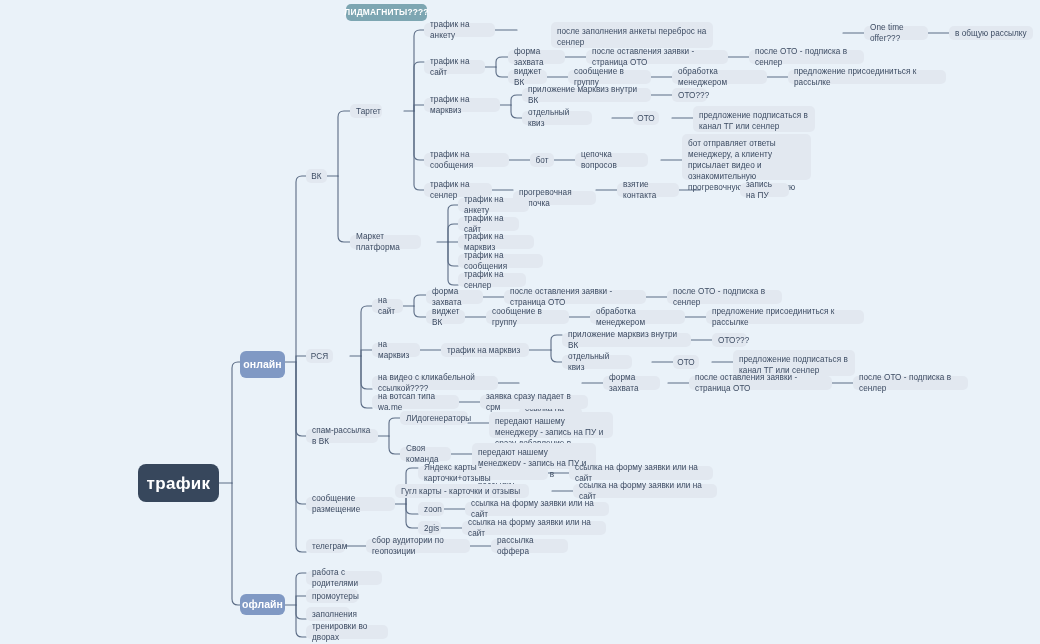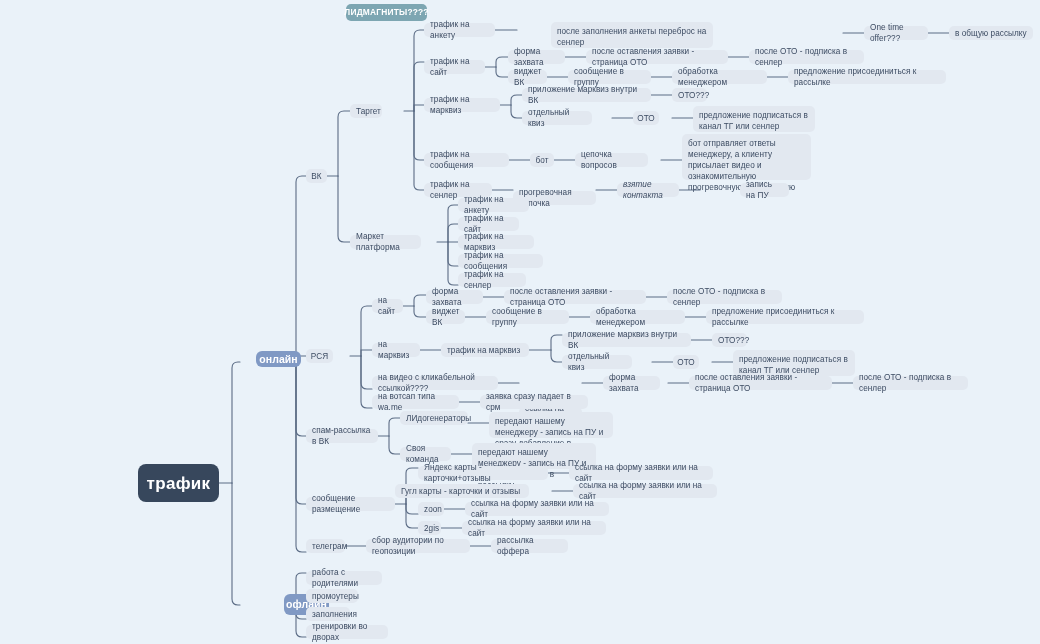--- a/index.html
+++ b/index.html
@@ -177,22 +177,22 @@
       <path d="M296 605 V596 H306"></path>
       <path d="M296 605 V614 Q296 619 302 619 H306"></path>
       <path d="M296 605 V631 Q296 637 302 637 H306"></path>
     </g>
   </svg>
 
   <div class="node lvl-root" style="left:138px;top:464px;width:81px;height:38px;">трафик</div>
 
   <div class="node tag" style="left:346px;top:4px;width:81px;height:17px;">ЛИДМАГНИТЫ????</div>
 
-  <div class="node branch" style="left:240px;top:351px;width:45px;height:16px;margin-left:16px;">онлайн</div>
-  <div class="node branch" style="left:240px;top:594px;width:45px;height:21px;margin-left:44px;">офлайн</div>
+  <div class="node branch" style="left:240px;top:351px;width:45px;height:27px;">онлайн</div>
+  <div class="node branch" style="left:240px;top:594px;width:45px;height:21px;">офлайн</div>
 
   <div class="node" style="left:306px;top:169px;width:21px;height:14px;justify-content:center;">ВК</div>
   <div class="node" style="left:306px;top:349px;width:27px;height:14px;justify-content:center;">РСЯ</div>
   <div class="node" style="left:306px;top:429px;width:72px;height:14px;">спам-рассылка в ВК</div>
   <div class="node" style="left:306px;top:497px;width:89px;height:14px;">сообщение размещение</div>
   <div class="node" style="left:306px;top:539px;width:39px;height:14px;">телеграм</div>
 
   <div class="node" style="left:350px;top:104px;width:32px;height:14px;">Таргет</div>
   <div class="node" style="left:350px;top:235px;width:71px;height:14px;">Маркет платформа</div>
 
@@ -217,21 +217,21 @@
   <div class="node" style="left:633px;top:111px;width:26px;height:14px;justify-content:center;">ОТО</div>
   <div class="node wrap" style="left:693px;top:106px;width:122px;height:26px;">предложение подписаться в канал ТГ или сенлер</div>
 
   <div class="node" style="left:424px;top:153px;width:85px;height:14px;">трафик на сообщения</div>
   <div class="node" style="left:530px;top:153px;width:24px;height:14px;justify-content:center;">бот</div>
   <div class="node" style="left:575px;top:153px;width:73px;height:14px;">цепочка вопросов</div>
   <div class="node wrap" style="left:682px;top:134px;width:129px;height:46px;">бот отправляет ответы менеджеру, а клиенту присылает видео и ознакомительную прогревочную информацию</div>
 
   <div class="node" style="left:424px;top:183px;width:68px;height:14px;">трафик на сенлер</div>
   <div class="node" style="left:513px;top:191px;width:83px;height:14px;">прогревочная цепочка</div>
-  <div class="node" style="left:617px;top:183px;width:62px;height:14px;font-style:italic;">взятие контакта</div>
+  <div class="node" style="left:617px;top:183px;width:62px;height:14px;">взятие контакта</div>
   <div class="node" style="left:700px;top:183px;width:49px;height:14px;margin-left:40px;">запись на ПУ</div>
 
   <div class="node" style="left:458px;top:198px;width:71px;height:14px;">трафик на анкету</div>
   <div class="node" style="left:458px;top:217px;width:61px;height:14px;">трафик на сайт</div>
   <div class="node" style="left:458px;top:235px;width:76px;height:14px;">трафик на марквиз</div>
   <div class="node" style="left:458px;top:254px;width:85px;height:14px;">трафик на сообщения</div>
   <div class="node" style="left:458px;top:273px;width:68px;height:14px;">трафик на сенлер</div>
 
   <div class="node" style="left:372px;top:299px;width:31px;height:14px;">на сайт</div>
   <div class="node" style="left:426px;top:290px;width:57px;height:14px;">форма захвата</div>

